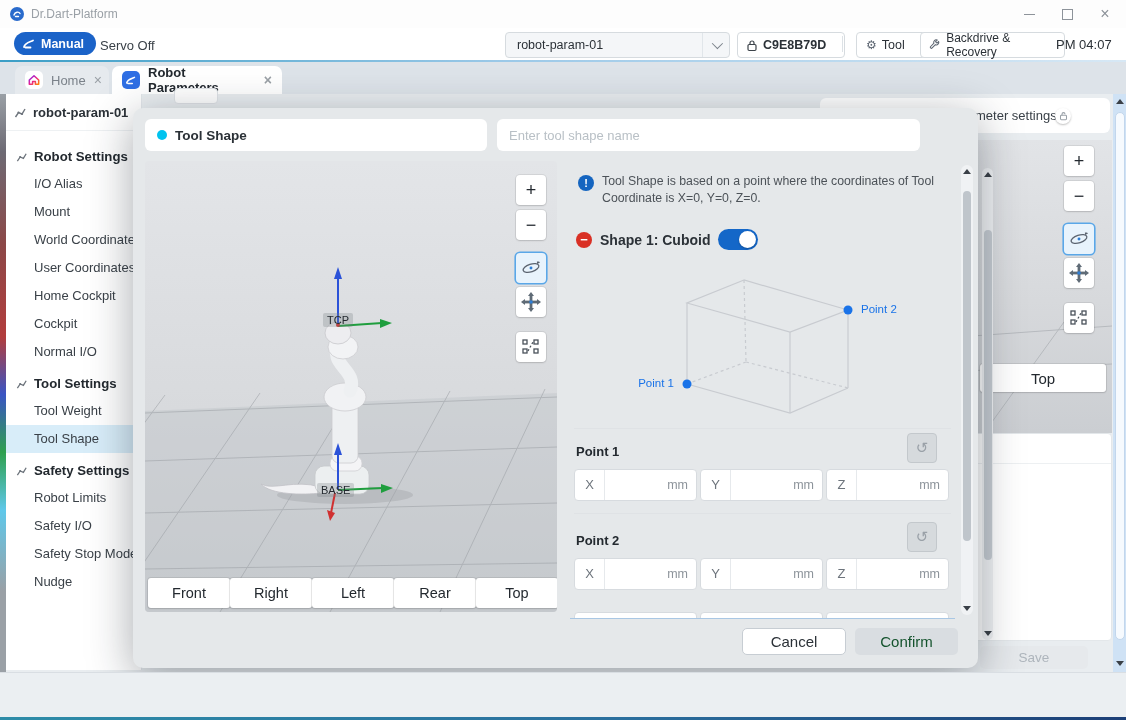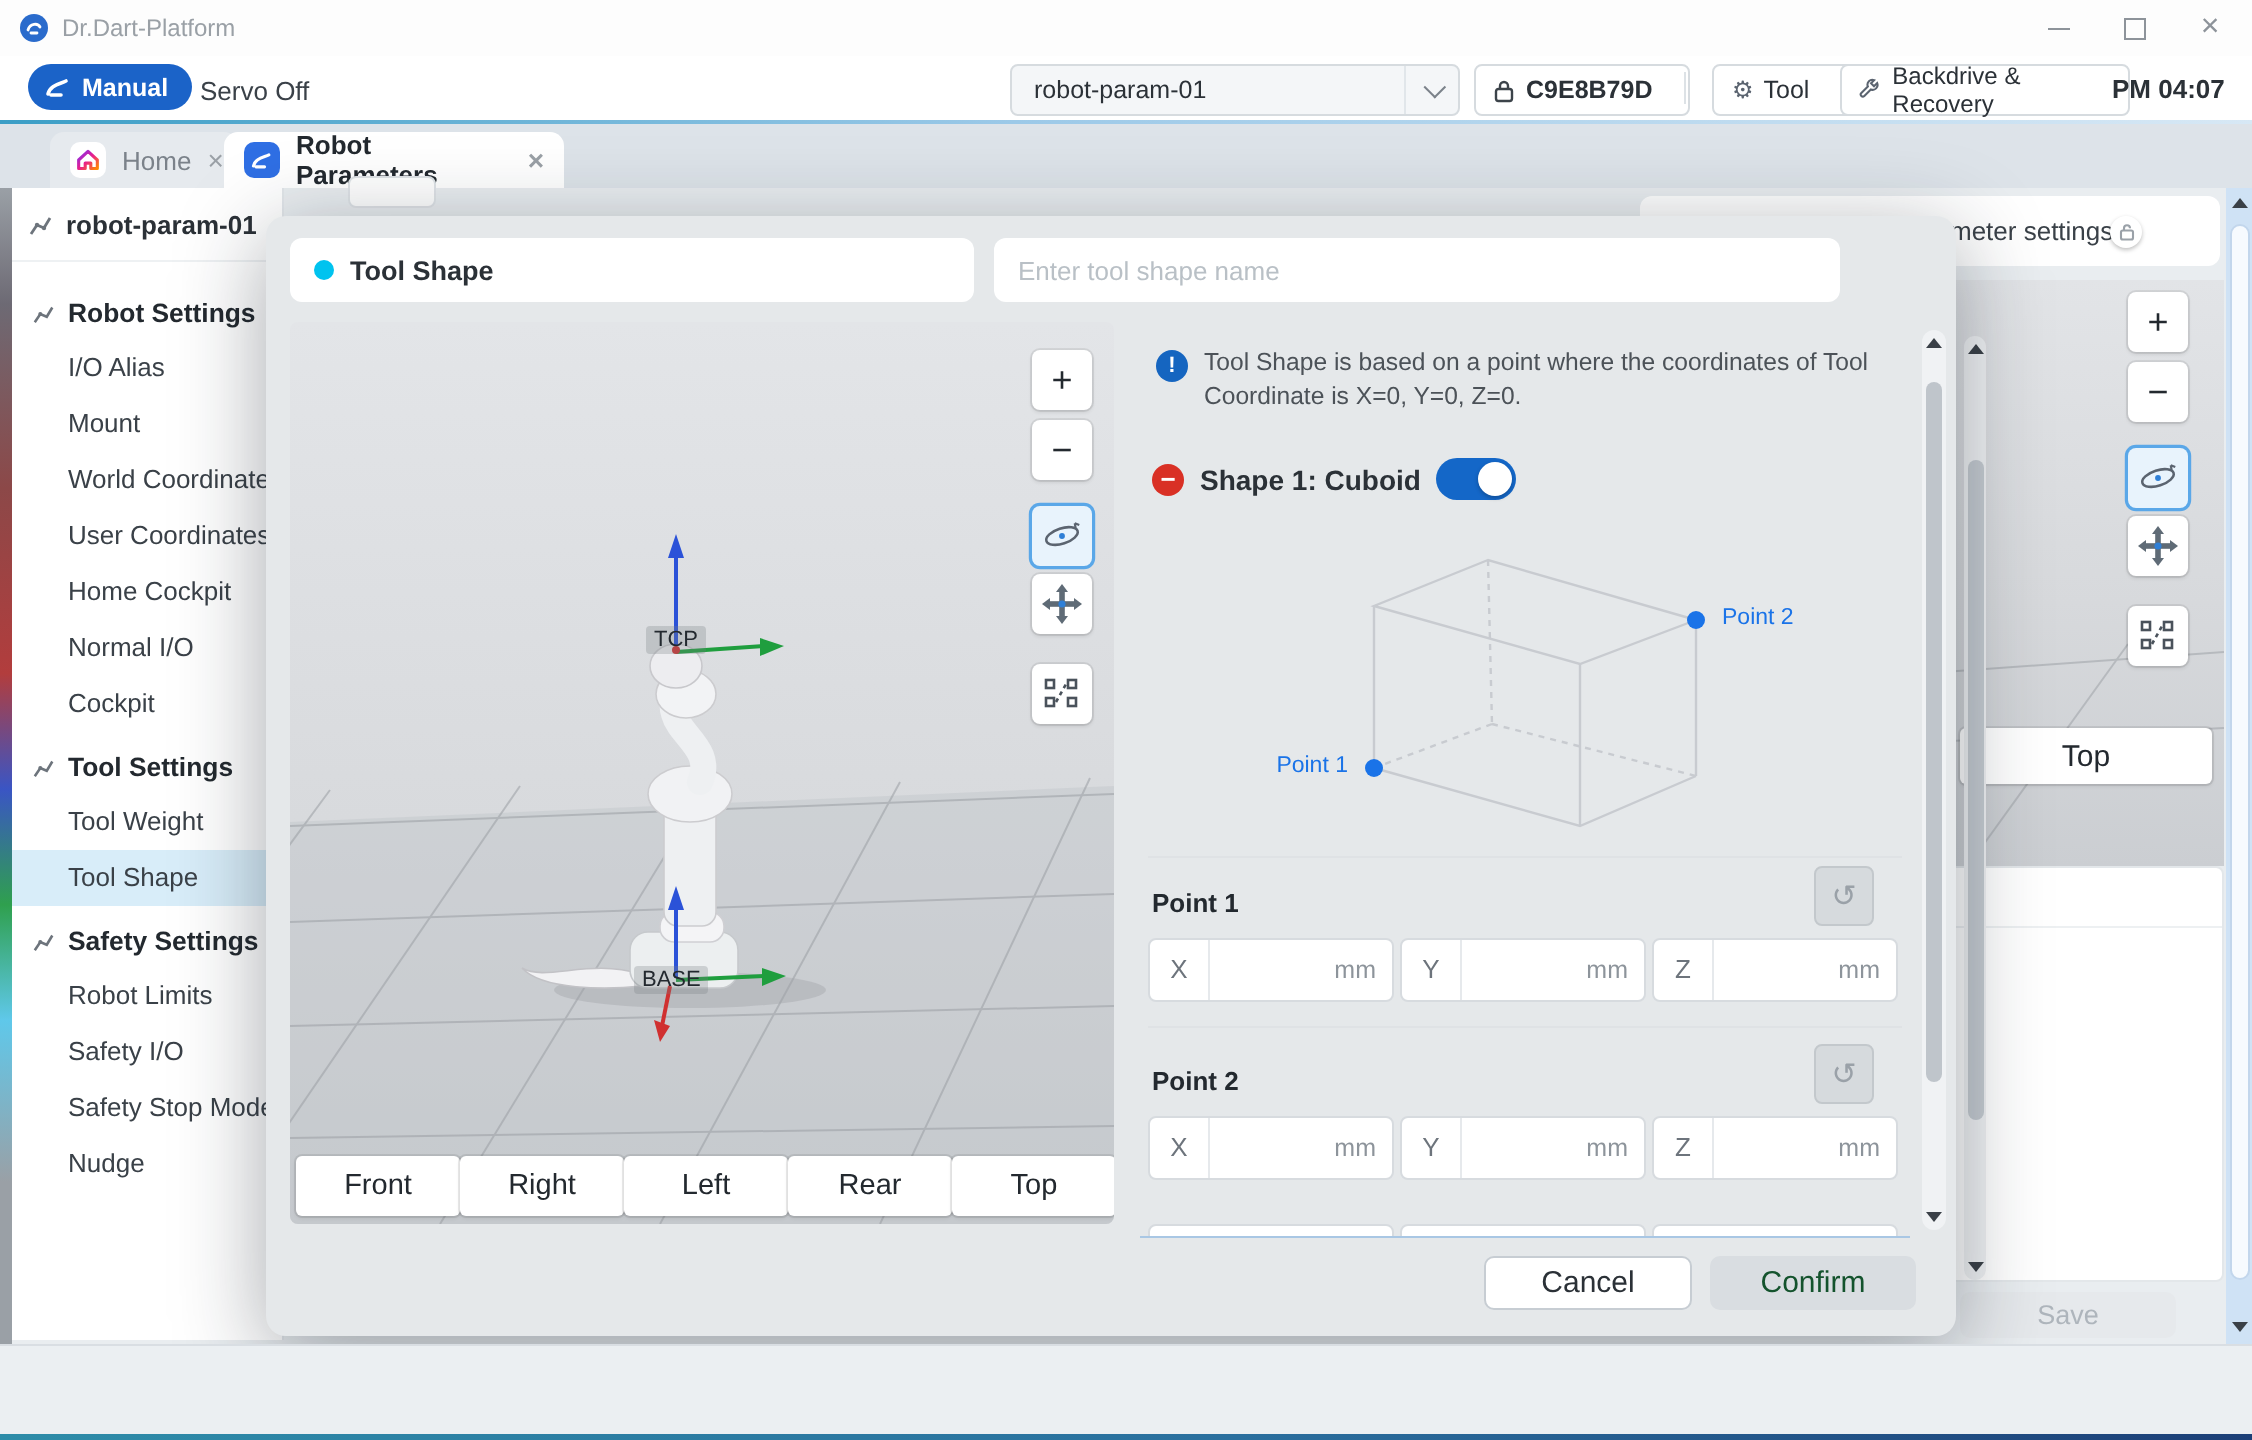--- a/index.html
+++ b/index.html
@@ -151,26 +151,26 @@
     <div class="abs tb-box" style="left:856px;top:4px;width:52px;gap:5px;padding:0 9px;">
       <span style="font-family:'DejaVu Sans',sans-serif;color:#5b6470;font-size:12px;">⚙</span>
       <span>Tool</span>
     </div>
     <div class="abs tb-box" style="left:920px;top:4px;width:127px;gap:6px;padding:0 8px;">
       <svg width="12" height="12" viewBox="0 0 12 12">
           <path d="M10.3 2.3 a2.6 2.6 0 0 1-3.4 3.4 L3.4 9.2 a1.1 1.1 0 0 1-1.6-1.6 L5.3 4.1 a2.6 2.6 0 0 1 3.4-3.4 L7 2.4 l1.6 1.6 z" fill="none" stroke="#5b6470" stroke-width="1.1"></path>
         </svg>
       <span style="font-size:12px;">Backdrive &amp; Recovery</span>
     </div>
-    <span class="abs" style="left:1056px;top:9px;font-weight:bold;font-size:13px;">PM 04:07</span>
+    <span class="abs" style="left:1056px;top:9px;font-weight:normal;font-size:13px;">PM 04:07</span>
   </div>
   <div class="accent-line"></div>
 
   <div class="tabbar">
-    <div class="tab inactive" style="left:25px;width:74px;">
+    <div class="tab inactive" style="left:15px;width:74px;">
       <span class="mini-ic" style="background:#fff;">
         <svg width="14" height="14" viewBox="0 0 18 18">
             <path d="M3 9 L9 3.5 L15 9 V14.5 H10.8 V11 H7.2 V14.5 H3 Z" fill="none" stroke="url(#ghouse)" stroke-width="2" stroke-linejoin="round"></path>
           </svg>
       </span>
       <span>Home</span>
       <span class="tab-close">×</span>
     </div>
     <div class="tab active" style="left:112px;width:150px;">
       <span class="mini-ic" style="background:#2f6fe4;">
@@ -200,22 +200,22 @@
             <path d="M1.5 11 L4.5 6.5 L8 8 L11 3" stroke="#6d747c" stroke-width="1.4" fill="none"></path>
             <circle cx="4.5" cy="6.5" r="1.1" fill="#6d747c"></circle>
           </svg>
         <span>Robot Settings</span>
       </div>
       <div class="side-item">I/O Alias</div>
       <div class="side-item">Mount</div>
       <div class="side-item">World Coordinates</div>
       <div class="side-item">User Coordinates</div>
       <div class="side-item">Home Cockpit</div>
+      <div class="side-item">Cockpit</div>
       <div class="side-item">Normal I/O</div>
-      <div class="side-item">Cockpit</div>
       <div class="sec-title">
         <svg width="12" height="12" viewBox="0 0 13 13">
             <path d="M1.5 11 L4.5 6.5 L8 8 L11 3" stroke="#6d747c" stroke-width="1.4" fill="none"></path>
             <circle cx="4.5" cy="6.5" r="1.1" fill="#6d747c"></circle>
           </svg>
         <span>Tool Settings</span>
       </div>
       <div class="side-item">Tool Weight</div>
       <div class="side-item active">Tool Shape</div>
       <div class="sec-title">

